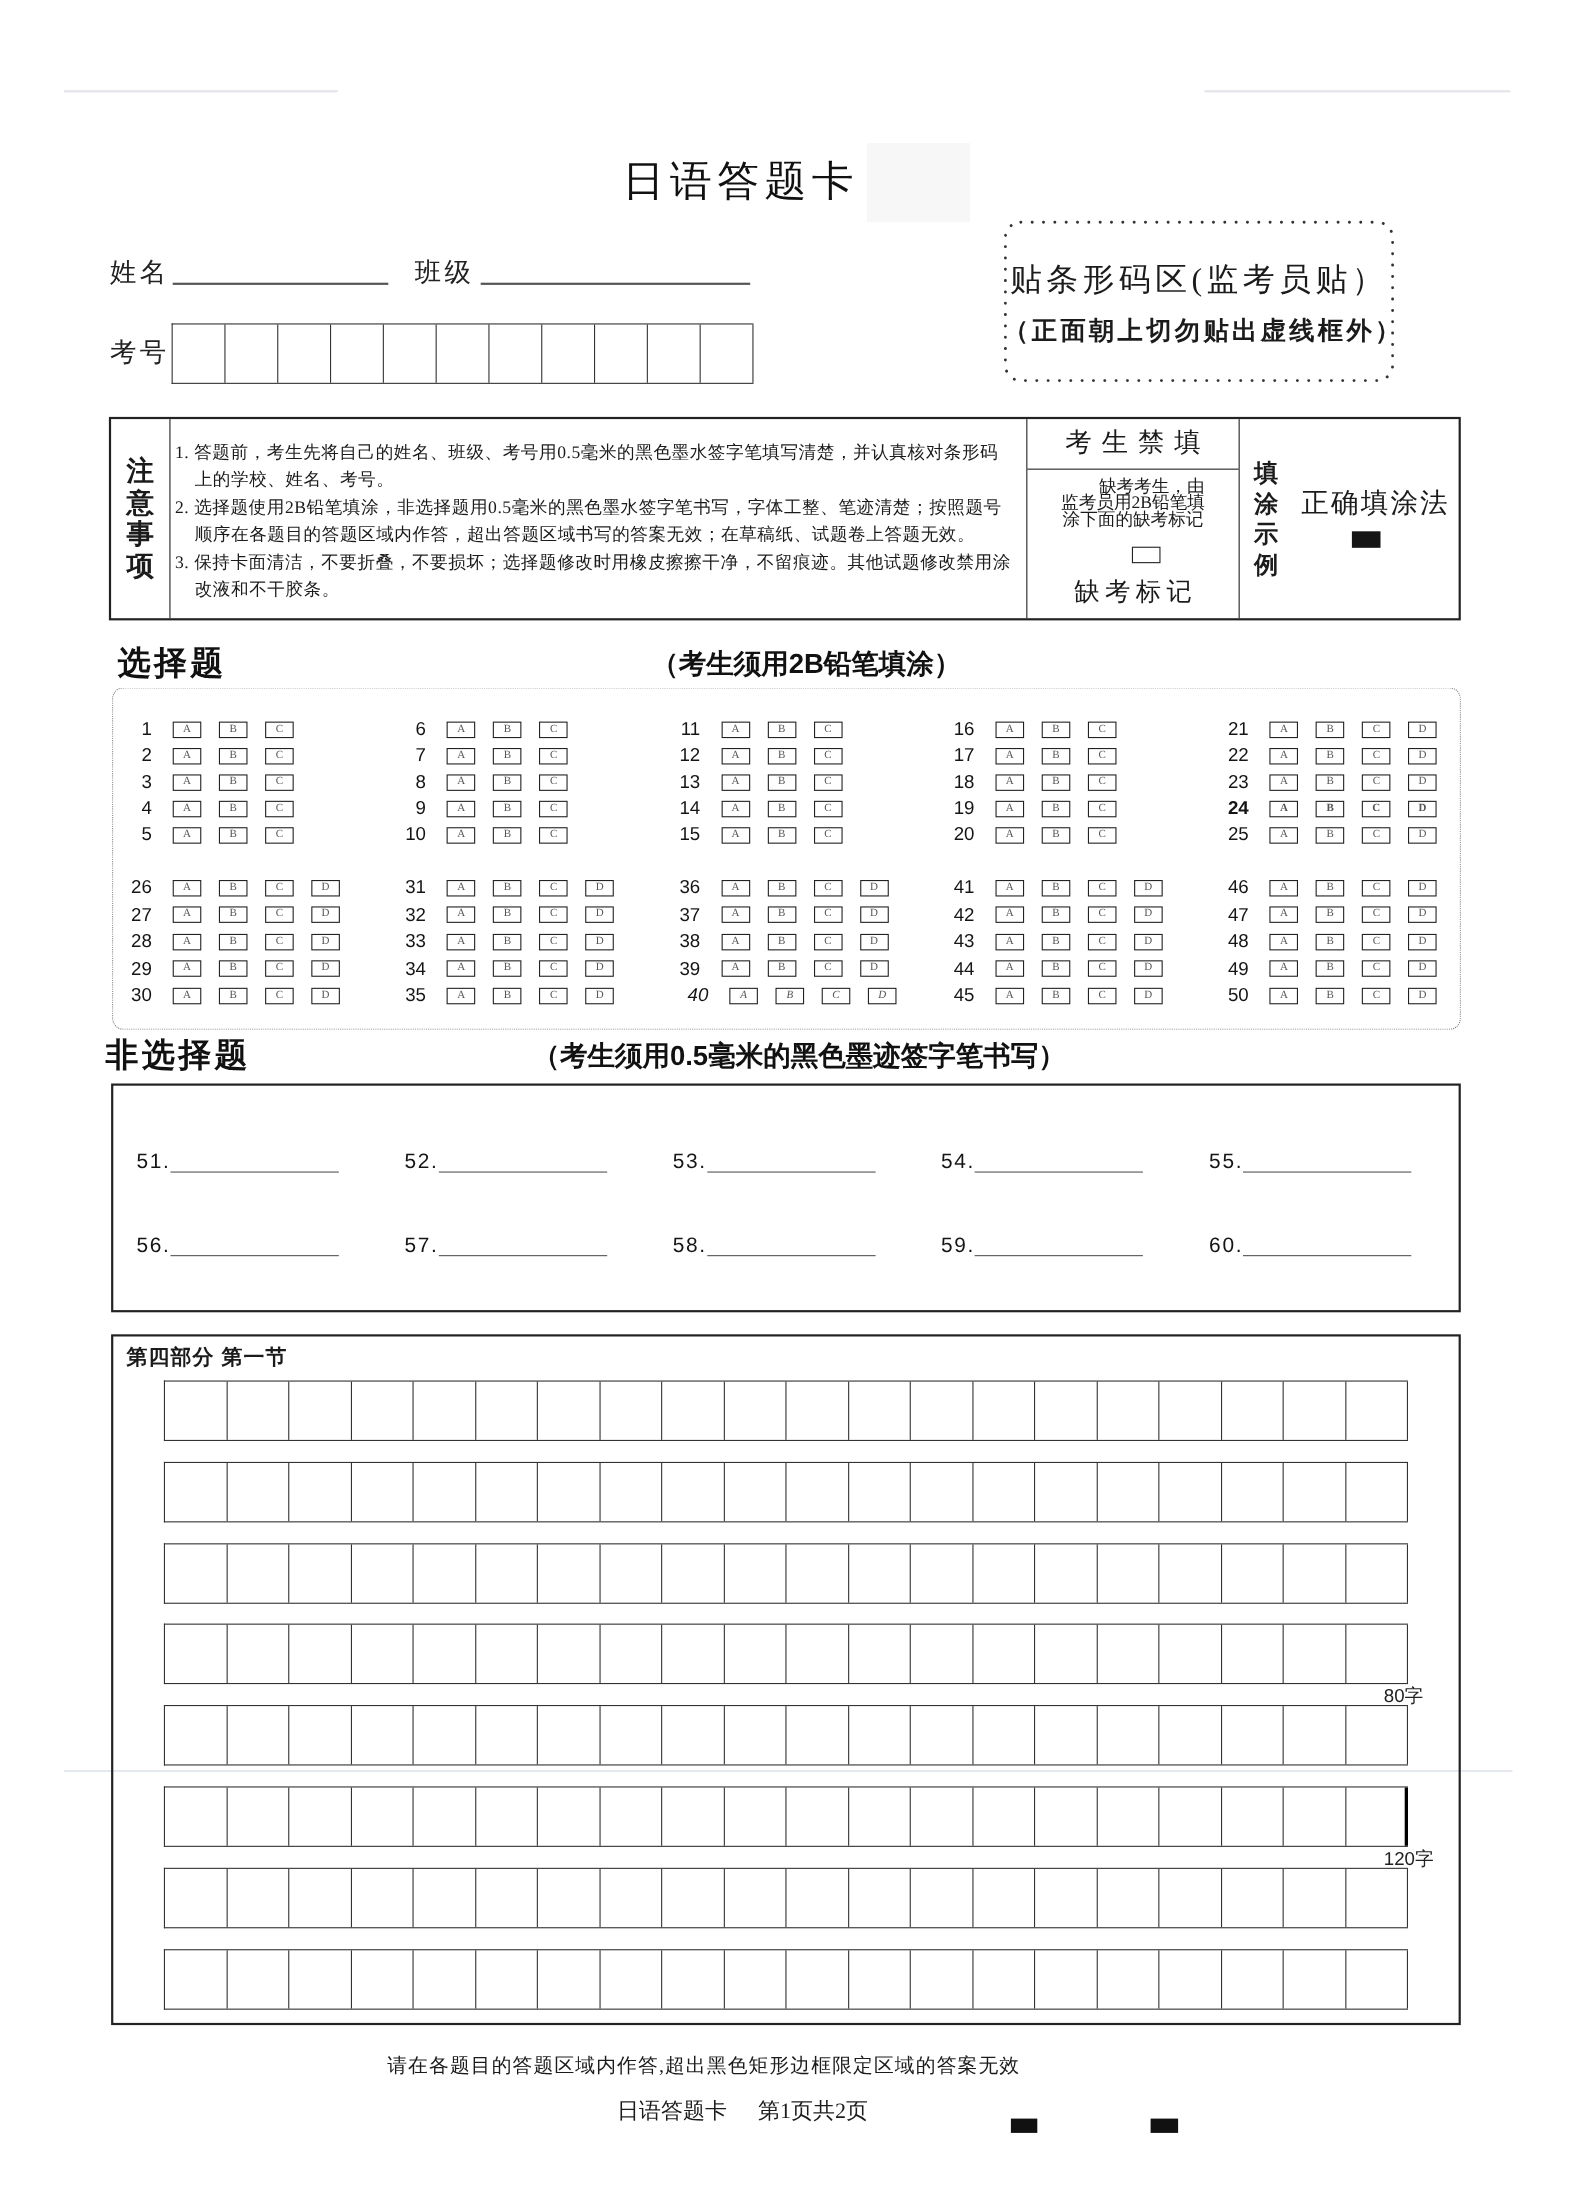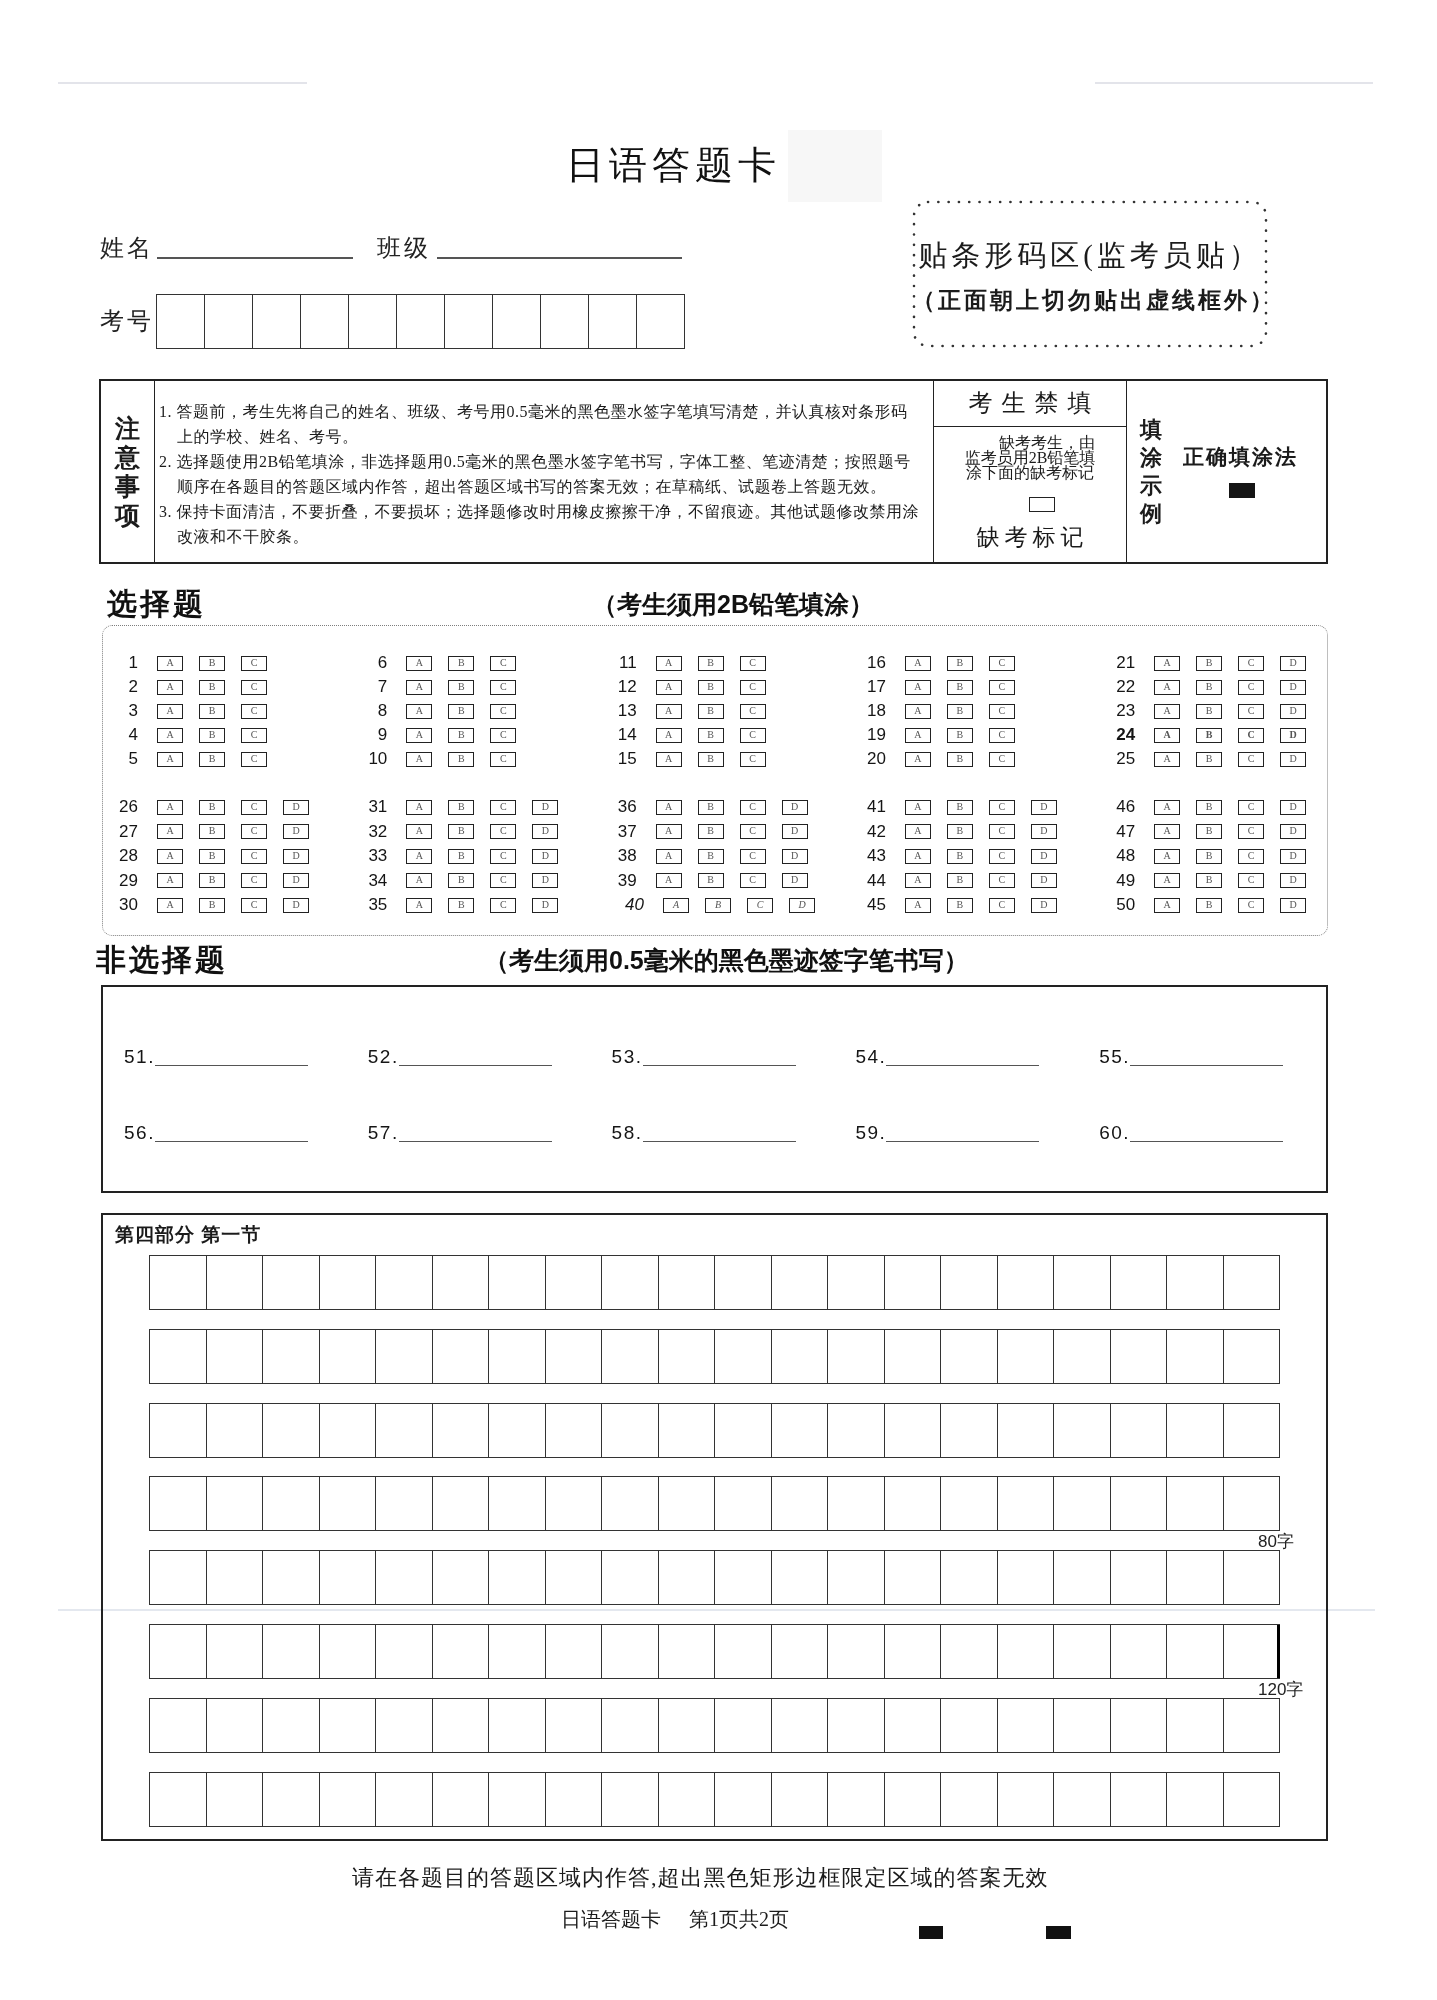--- a/index.html
+++ b/index.html
@@ -33,21 +33,21 @@
 .n-absent{width:193px;flex:none;border-right:1.5px solid #222;position:relative}
 .n-absent .ttl{height:46px;border-bottom:1.5px solid #222;text-align:center;font-size:24px;line-height:44px;letter-spacing:9px;padding-left:9px;white-space:nowrap}
 .n-absent .instr{position:absolute;left:0;top:54px;width:100%;text-align:center;font-size:16px;line-height:15px}
 .n-absent .instr div{white-space:nowrap}
 .n-absent .instr div:first-child{padding-left:34px}
 .n-absent .mark{position:absolute;left:95px;top:116px;width:26px;height:15px;border:1.5px solid #222}
 .n-absent .mlabel{position:absolute;left:0;width:100%;top:143px;text-align:center;font-size:23px;line-height:28px;letter-spacing:5px;padding-left:5px;white-space:nowrap}
 .n-fill{flex:1;position:relative}
 .n-fill .vchars{position:absolute;left:13px;top:35px;display:flex;flex-direction:column;align-items:center}
 .n-fill .vchars span{font-size:22px;line-height:28px;font-weight:bold}
-.n-fill .correct{position:absolute;left:56px;top:63px;font-size:21px;line-height:26px;font-weight:bold;letter-spacing:2px;white-space:nowrap}
+.n-fill .correct{position:absolute;left:56px;top:63px;font-size:25px;line-height:26px;font-weight:normal;letter-spacing:2px;white-space:nowrap}
 .n-fill .swatch{position:absolute;left:102px;top:102px;width:26px;height:15px;background:#151515}
 
 .sec-title{font-size:30px;line-height:36px;font-weight:bold;letter-spacing:3px;white-space:nowrap;color:#111}
 .sec-sub{font-size:25px;line-height:30px;font-weight:bold;white-space:nowrap;color:#111}
 .choice-box{left:102px;top:625px;width:1226px;height:311px;border:1.5px dotted #7e7e7e;border-radius:10px}
 .q-row{height:20px;width:230px}
 .q-num{position:absolute;left:0;top:0;width:42px;text-align:right;font-size:17px;line-height:20px;color:#151515}
 .opt{position:absolute;top:2.5px;width:26px;height:15px;border:1.5px solid #222;font-size:10px;line-height:12px;text-align:center;color:#555;background:#fff}
 
 .nc-box{left:101px;top:985px;width:1227px;height:208px;border:2.5px solid #222}
@@ -55,21 +55,21 @@
 .nc-label{font-size:19px;line-height:24px;letter-spacing:1.5px;white-space:nowrap;color:#151515}
 .nc-blank{flex:1;height:21px;border-bottom:1.5px solid #555}
 
 .w-box{left:101px;top:1213px;width:1227px;height:628px;border:2.5px solid #222}
 .w-title{left:115px;top:1223px;font-size:19px;line-height:24px;font-weight:bold;letter-spacing:1px;white-space:nowrap}
 .wrow{left:149px;height:55px;display:flex;border-top:1.5px solid #333;border-bottom:1.5px solid #333;border-left:1.5px solid #333}
 .wcell{width:56.5px;height:100%;border-right:1.5px solid #333}
 .wrow.heavy .wcell:last-child{border-right:3.5px solid #000}
 .w-marker{font-size:17px;line-height:20px;white-space:nowrap;color:#222}
 
-.footer-note{left:352px;top:1864px;font-size:22px;line-height:28px;letter-spacing:1px;white-space:nowrap}
+.footer-note{left:352px;top:1864px;font-size:18px;line-height:28px;letter-spacing:1px;white-space:nowrap}
 .footer-page{left:561px;top:1906px;font-size:20px;line-height:26px;white-space:nowrap;display:flex;gap:28px}
 .timing{top:1926px;width:24px;height:13px;background:#111}
 </style>
 </head>
 <body>
 
 <div class="abs scan-rule" style="left:58px;top:82px;width:249px"></div>
 <div class="abs scan-rule" style="left:1095px;top:82px;width:278px"></div>
 <div class="abs smudge"></div>
 <div class="abs scan-rule-mid" style="left:58px;top:1609px;width:1317px"></div>

